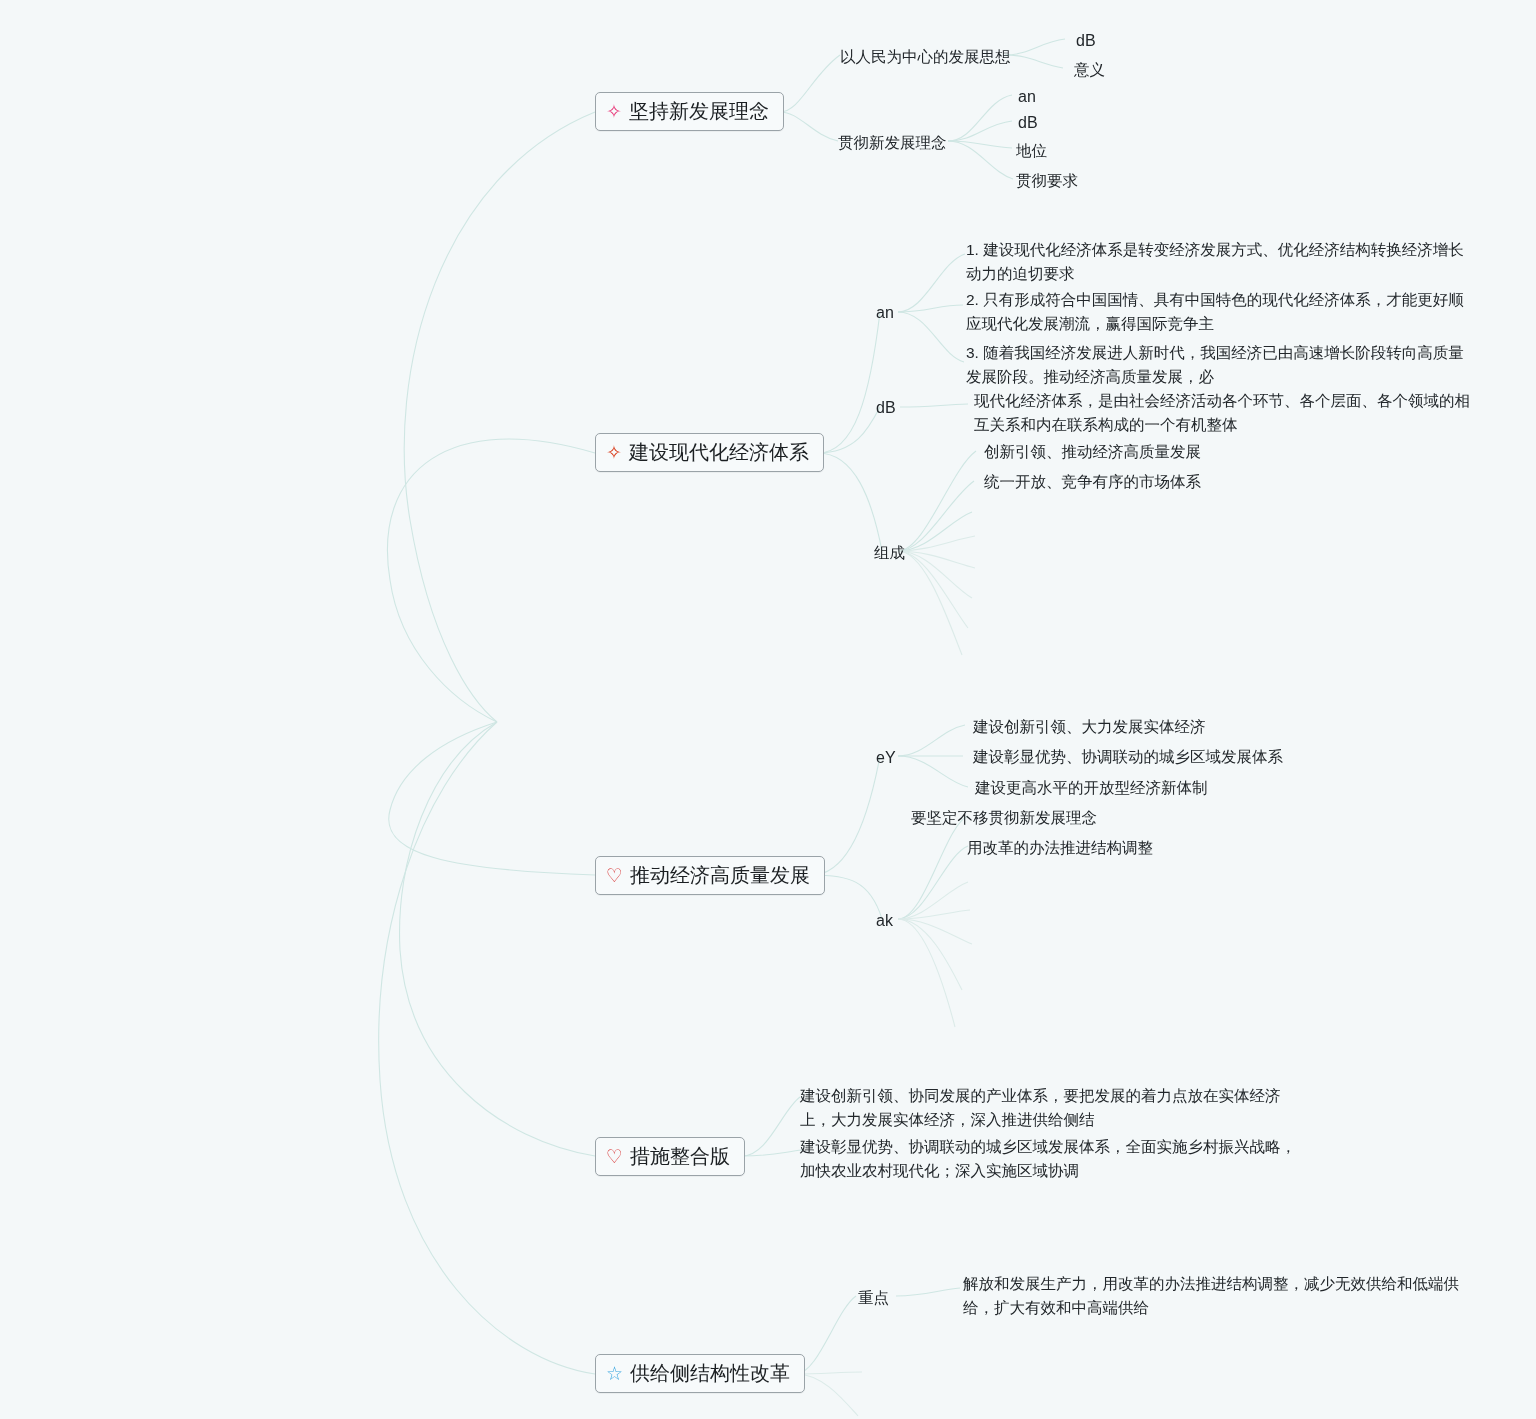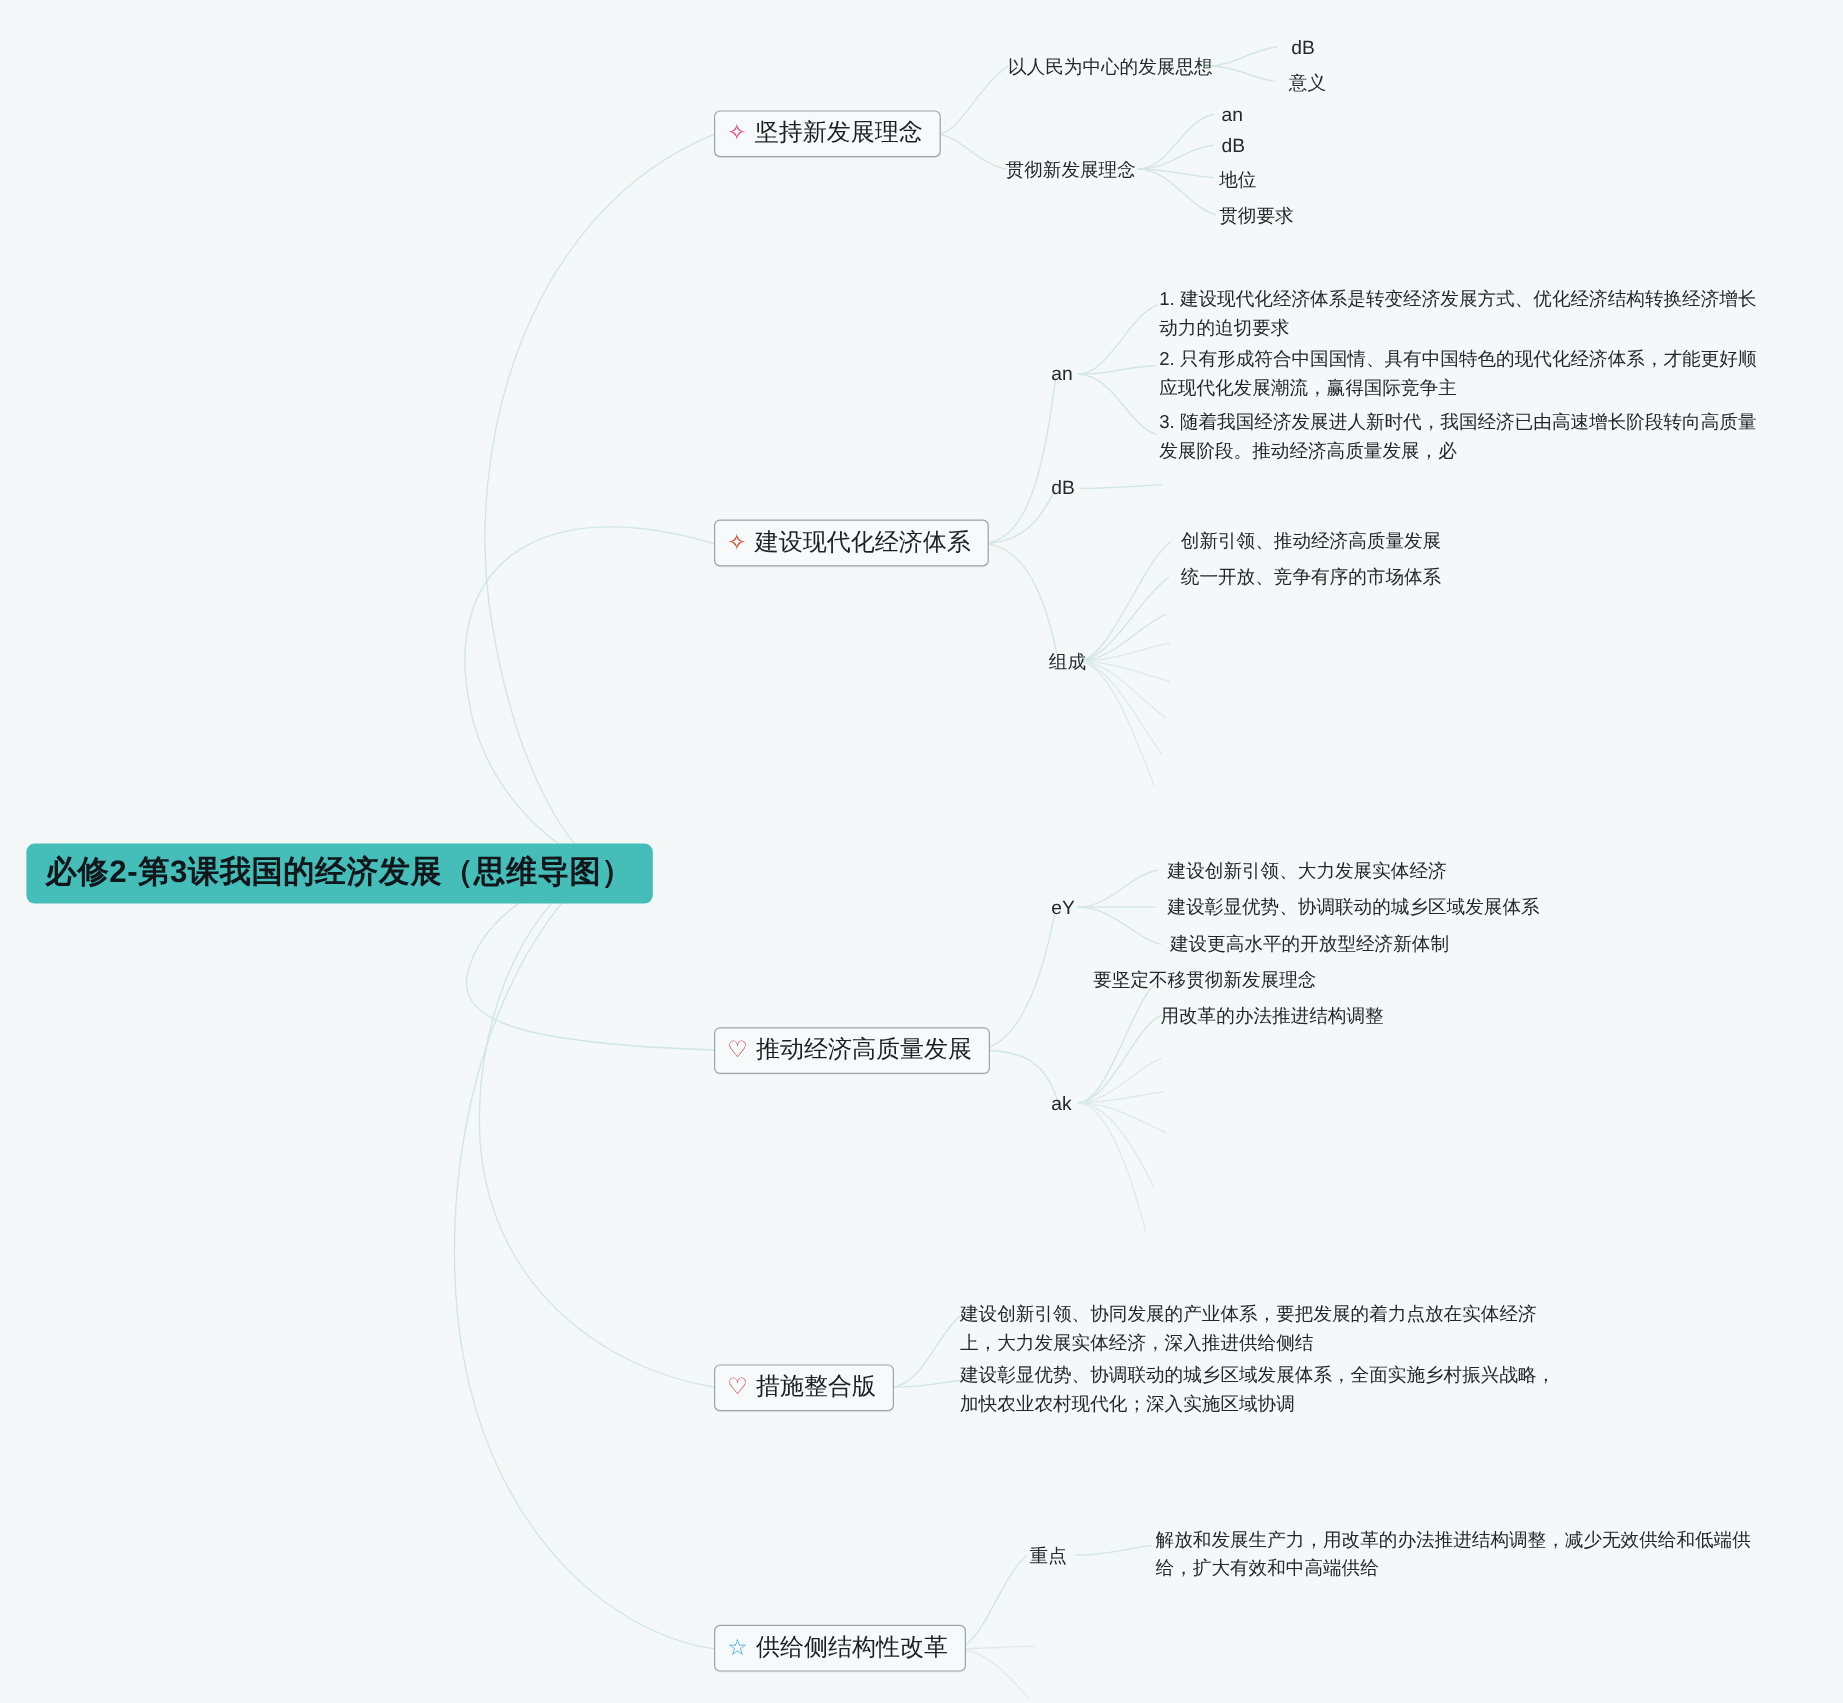--- a/index.html
+++ b/index.html
@@ -116,23 +116,20 @@
     <path d="M742,1156 C768,1156 782,1110 800,1097"></path>
     <path d="M742,1156 C772,1156 784,1152 802,1150"></path>
 
     <path d="M796,1374 C818,1374 836,1310 856,1296"></path>
     <path class="faint" d="M796,1374 C822,1374 840,1372 862,1372"></path>
     <path class="faint" d="M796,1374 C822,1374 842,1398 858,1416"></path>
 
     <path d="M896,1296 C925,1296 938,1290 960,1288"></path>
   </svg>
 
-  <div id="root-node" class="node">
-    <span>必修2-第3课我国的经济发展（思维导图）</span>
-  </div>
 
   <div class="branch" style="left:595px;top:92px;">
     <span class="ico wand-pink">✧</span>
     <span>坚持新发展理念</span>
   </div>
   <div class="lbl" style="left:840px;top:45px;">以人民为中心的发展思想</div>
   <div class="lbl lat" style="left:1076px;top:29px;">dB</div>
   <div class="lbl" style="left:1074px;top:58px;">意义</div>
 
   <div class="lbl" style="left:838px;top:131px;">贯彻新发展理念</div>
@@ -144,20 +141,21 @@
   <div class="branch" style="left:595px;top:433px;">
     <span class="ico wand-red">✧</span>
     <span>建设现代化经济体系</span>
   </div>
   <div class="lbl lat" style="left:876px;top:301px;">an</div>
   <div class="lbl para" style="left:966px;top:238px;width:505px;">1. 建设现代化经济体系是转变经济发展方式、优化经济结构转换经济增长动力的迫切要求</div>
   <div class="lbl para" style="left:966px;top:288px;width:508px;">2. 只有形成符合中国国情、具有中国特色的现代化经济体系，才能更好顺应现代化发展潮流，赢得国际竞争主</div>
   <div class="lbl para" style="left:966px;top:341px;width:506px;">3. 随着我国经济发展进人新时代，我国经济已由高速增长阶段转向高质量发展阶段。推动经济高质量发展，必</div>
 
   <div class="lbl lat" style="left:876px;top:396px;">dB</div>
+  <div class="lbl para" style="left:974px;top:389px;width:500px;">现代化经济体系，是由社会经济活动各个环节、各个层面、各个领域的相互关系和内在联系构成的一个有机整体</div>
 
   <div class="lbl" style="left:874px;top:541px;">组成</div>
   <div class="lbl" style="left:984px;top:440px;">创新引领、推动经济高质量发展</div>
   <div class="lbl" style="left:984px;top:470px;">统一开放、竞争有序的市场体系</div>
 
   <div class="branch" style="left:595px;top:856px;">
     <span class="ico heart">♡</span>
     <span>推动经济高质量发展</span>
   </div>
   <div class="lbl lat" style="left:876px;top:746px;">eY</div>

